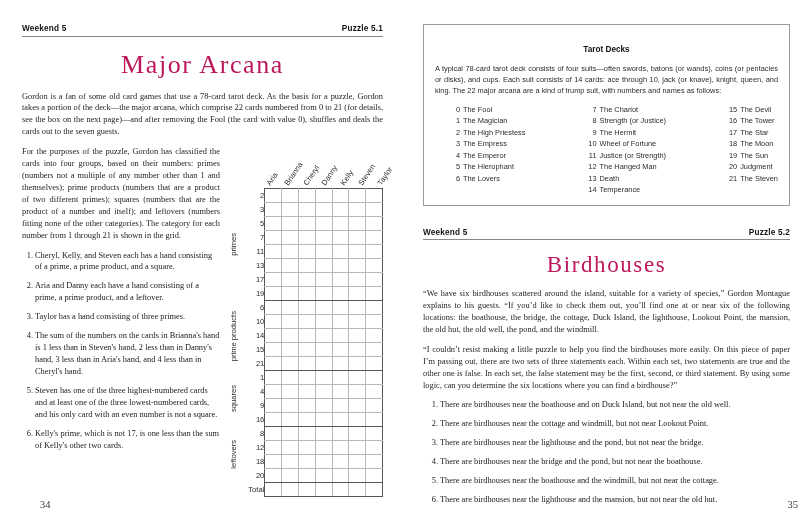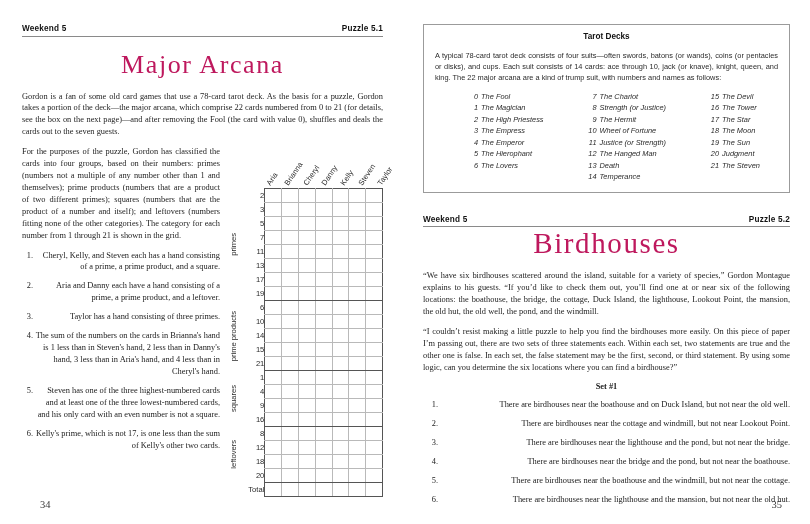--- a/index.html
+++ b/index.html
@@ -29,38 +29,38 @@
 
   
   .puzzle-title {
     text-align: center;
     font-family: "Liberation Serif", serif;
     font-size: 26px; font-weight: normal;
     letter-spacing: 1.6px;
     margin: 13px 0 11px 0;
     color: #be185d;
   }
-  .puzzle-title.small { font-size: 29px; margin: 0 0 10px 0; }
+  .puzzle-title.small { font-size: 23px; margin: 12px 0 10px 0; }
 
   
   .ptext {
     font-size: 8.4px; line-height: 1.42; text-align: justify;
     margin: 0 0 8px 0; color: #1d1d1d;
   }
 
   
   .lower { display: flex; gap: 8px; }
   .leftcol { width: 198px; flex: 0 0 198px; }
   .gridcol { flex: 1 1 auto; position: relative; }
 
   ol.clues { margin: 0; padding: 0 0 0 13px; list-style: none; counter-reset: clue; }
   ol.clues li {
     counter-increment: clue;
     position: relative;
-    font-size: 8.4px; line-height: 1.42; text-align: right;
+    font-size: 8.4px; line-height: 1.42; text-align: left;
     margin: 0 0 7px 0;
   }
   ol.clues li::before {
     content: counter(clue) ".";
     position: absolute; left: -13px; top: 0;
     width: 11px; text-align: right;
     font-size: 8.4px;
   }
 
   
@@ -101,35 +101,35 @@
   }
   td.cell.first { border-left: 1.4px solid #555; }
   td.cell.last  { border-right: 1.4px solid #555; }
   tr.grouptop td.cell { border-top: 1.4px solid #555; }
   tr.groupbot td.cell { border-bottom: 1.4px solid #555; }
   tr.totalrow td.cell { border-bottom: 1.4px solid #555; }
 
   
   .box {
     border: 1.2px solid #9b9b9b;
-    padding: 7px 11px 9px 11px;
+    padding: 20px 11px 9px 11px;
     margin: 0 0 0 0;
   }
   .box-title {
     text-align: center;
     font-family: "Liberation Sans", sans-serif;
     font-size: 8.2px; font-weight: bold;
     margin: 0 0 7px 0; color: #111;
   }
   .box-text {
     font-family: "Liberation Sans", sans-serif;
     font-size: 7.4px; line-height: 1.48; text-align: justify;
     margin: 10px 0 7px 0; color: #2b2b2b;
   }
-  .card-cols { display: flex; justify-content: center; gap: 42px; padding-left: 14px; font-style: italic; }
+  .card-cols { display: flex; justify-content: space-between; gap: 42px; padding-left: 14px; }
   .card-col { }
   .card-item {
     font-family: "Liberation Sans", sans-serif;
     font-size: 7.4px; line-height: 1.55; color: #2b2b2b;
     white-space: nowrap;
   }
   .card-item .num { display: inline-block; width: 11px; text-align: right; margin-right: 3px; }
 
   
   .set-head {
@@ -137,21 +137,21 @@
     font-size: 8.4px; margin: 9px 0 8px 0;
   }
 
   
   .folio {
     position: absolute; bottom: 14px;
     font-family: "Liberation Serif", serif;
     font-size: 10.5px; color: #3a3a3a;
   }
   .folio-left  { left: 40px; }
-  .folio-right { right: 28px; }
+  .folio-right { right: 12px; }
 </style>
 </head>
 <body>
 
 <div class="spread">
 
   <div class="page page-left">
 
     <div class="runhead">
       <span>Weekend 5</span>
@@ -472,21 +472,20 @@
     <div class="runhead thin">
       <span>Weekend 5</span>
       <span>Puzzle 5.2</span>
     </div>
 
     <h1 class="puzzle-title small">Birdhouses</h1>
 
     <p class="ptext">“We have six birdhouses scattered around the island, suitable for a variety of species,” Gordon Montague explains to his guests. “If you’d like to check them out, you’ll find one at or near six of the following locations: the boathouse, the bridge, the cottage, Duck Island, the lighthouse, Lookout Point, the mansion, the old hut, the old well, the pond, and the windmill.</p>
     <p class="ptext">“I couldn’t resist making a little puzzle to help you find the birdhouses more easily. On this piece of paper I’m passing out, there are two sets of three statements each. Within each set, two statements are true and the other one is false. In each set, the false statement may be the first, second, or third statement. By using some logic, can you determine the six locations where you can find a birdhouse?”</p>
 
-    <div class="set-head">Set #1</div>
     <ol class="clues" style="padding-left:17px">
       <li>There are birdhouses near the boathouse and on Duck Island, but not near the old well.</li>
       <li>There are birdhouses near the cottage and windmill, but not near Lookout Point.</li>
       <li>There are birdhouses near the lighthouse and the pond, but not near the bridge.</li>
     </ol>
 
     <ol class="clues" style="padding-left:17px; counter-reset: clue 3">
       <li>There are birdhouses near the bridge and the pond, but not near the boathouse.</li>
       <li>There are birdhouses near the boathouse and the windmill, but not near the cottage.</li>
       <li>There are birdhouses near the lighthouse and the mansion, but not near the old hut.</li>

